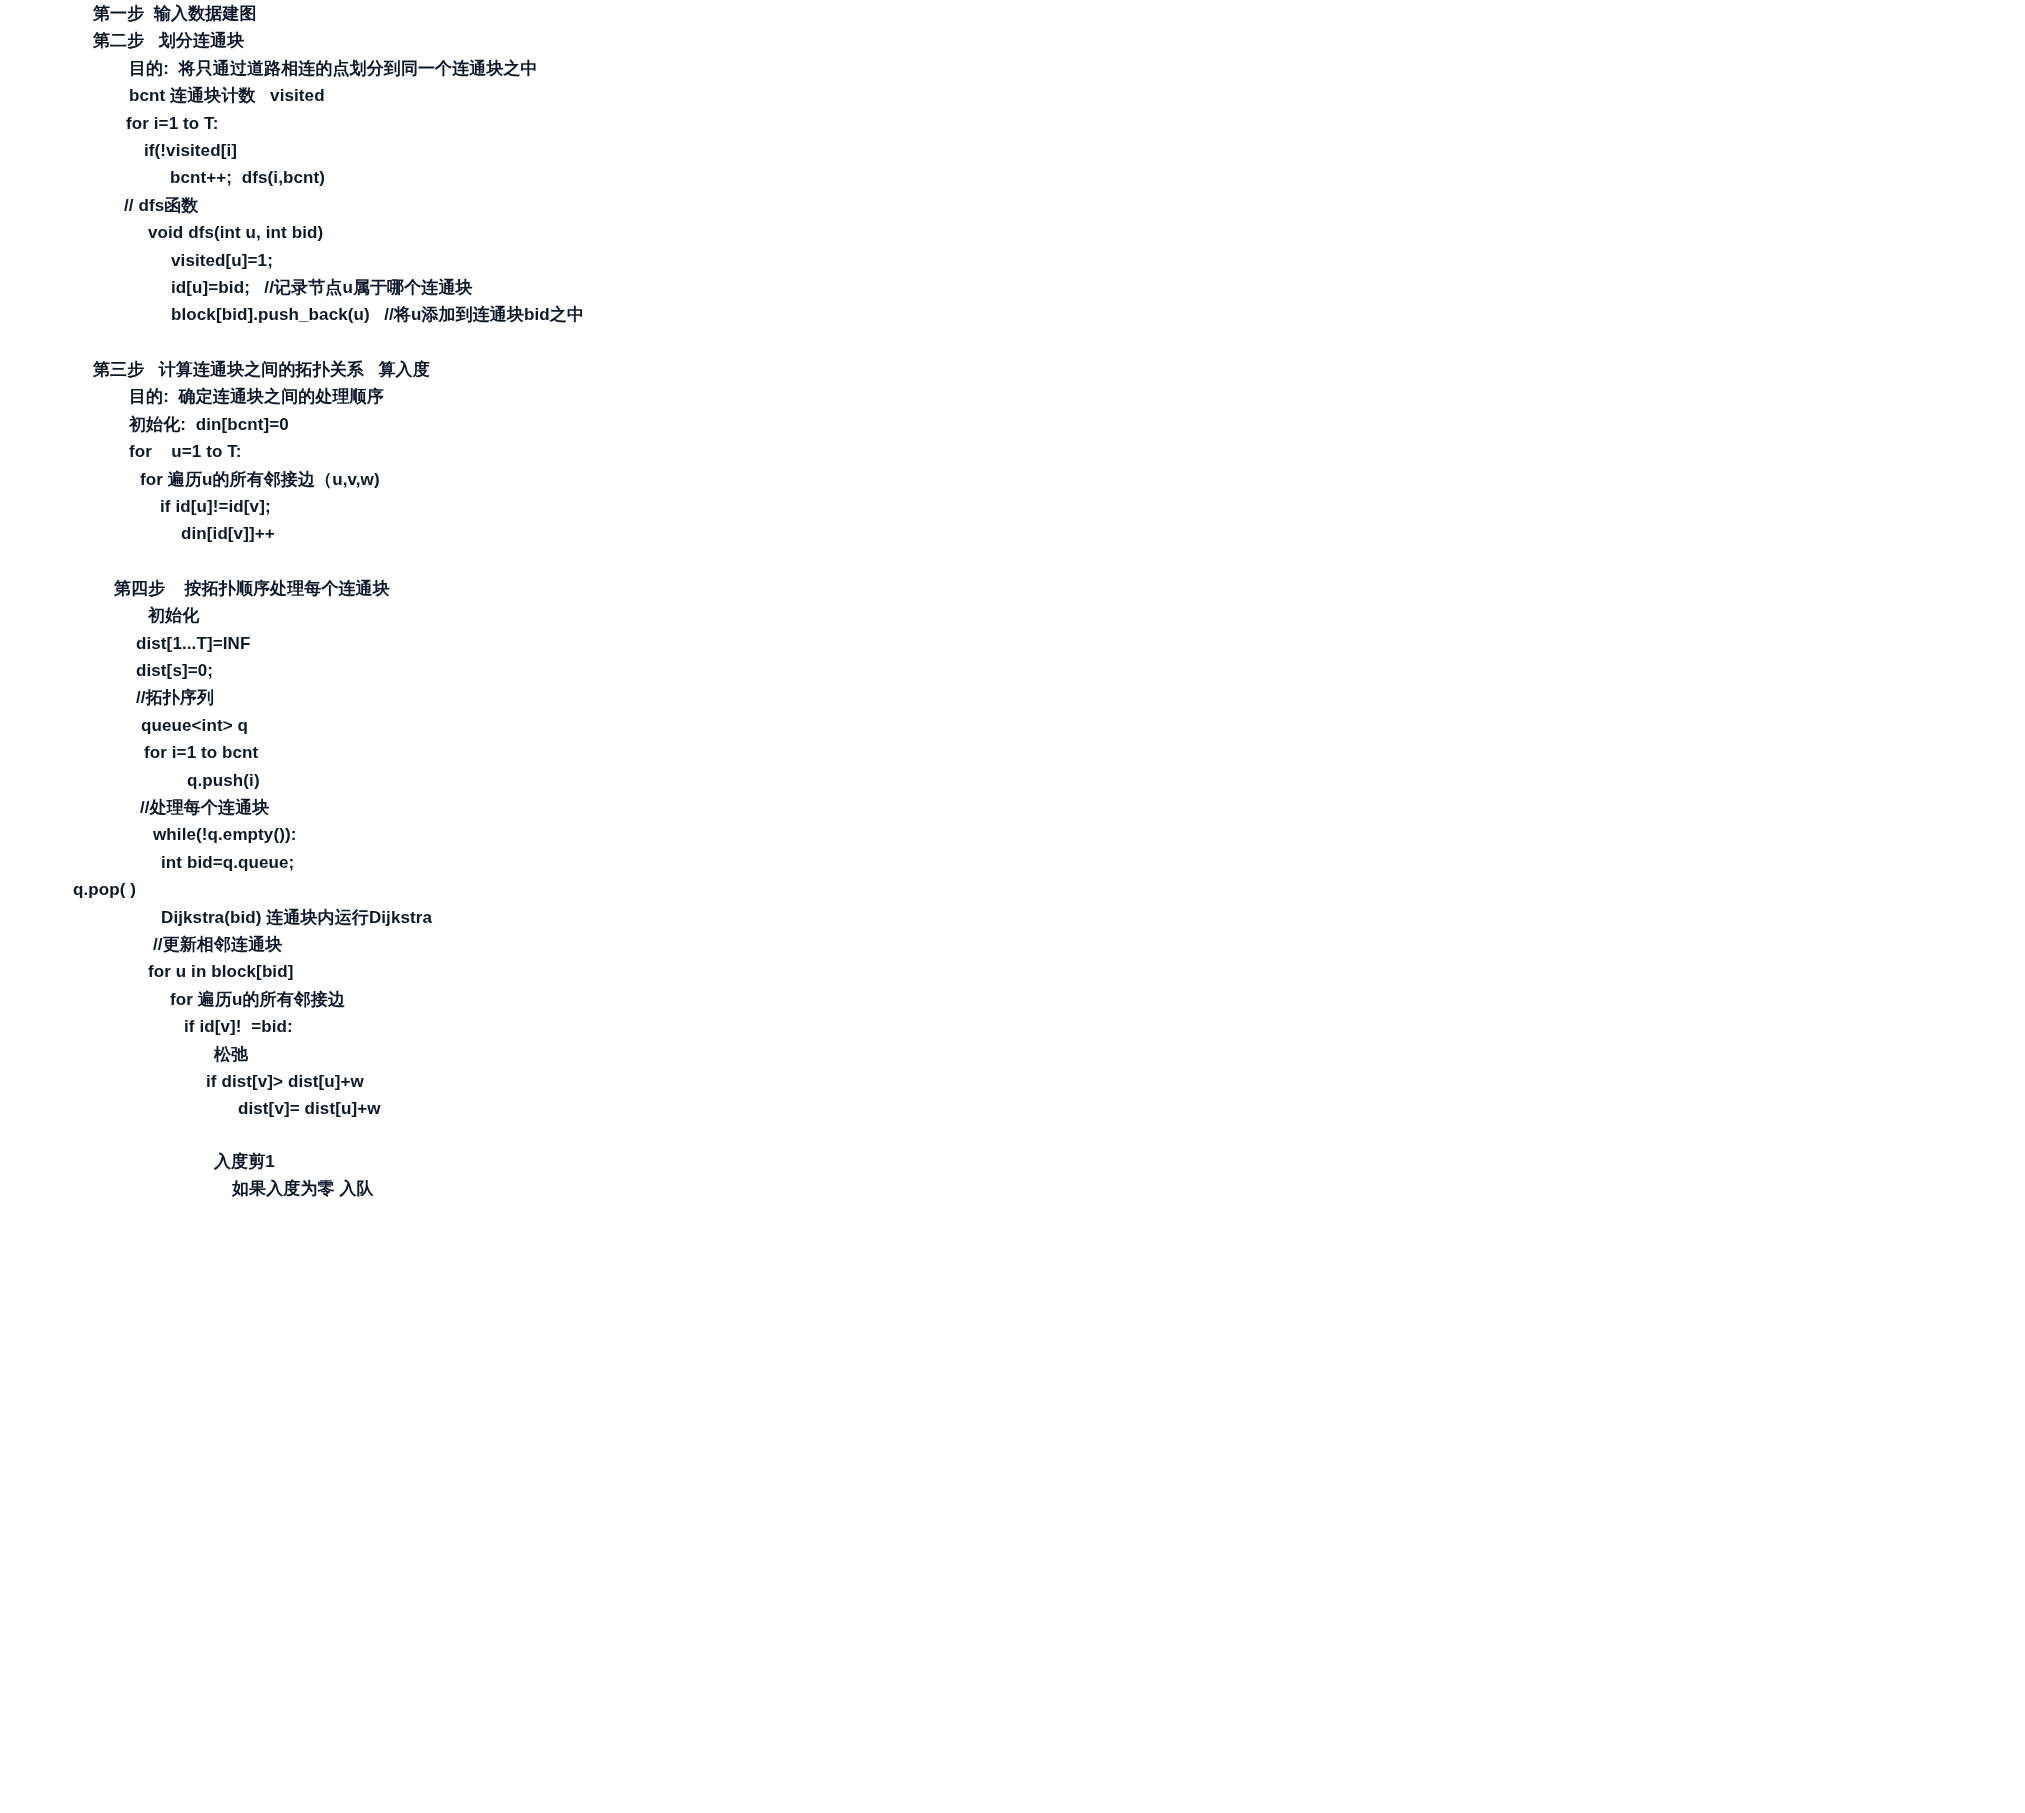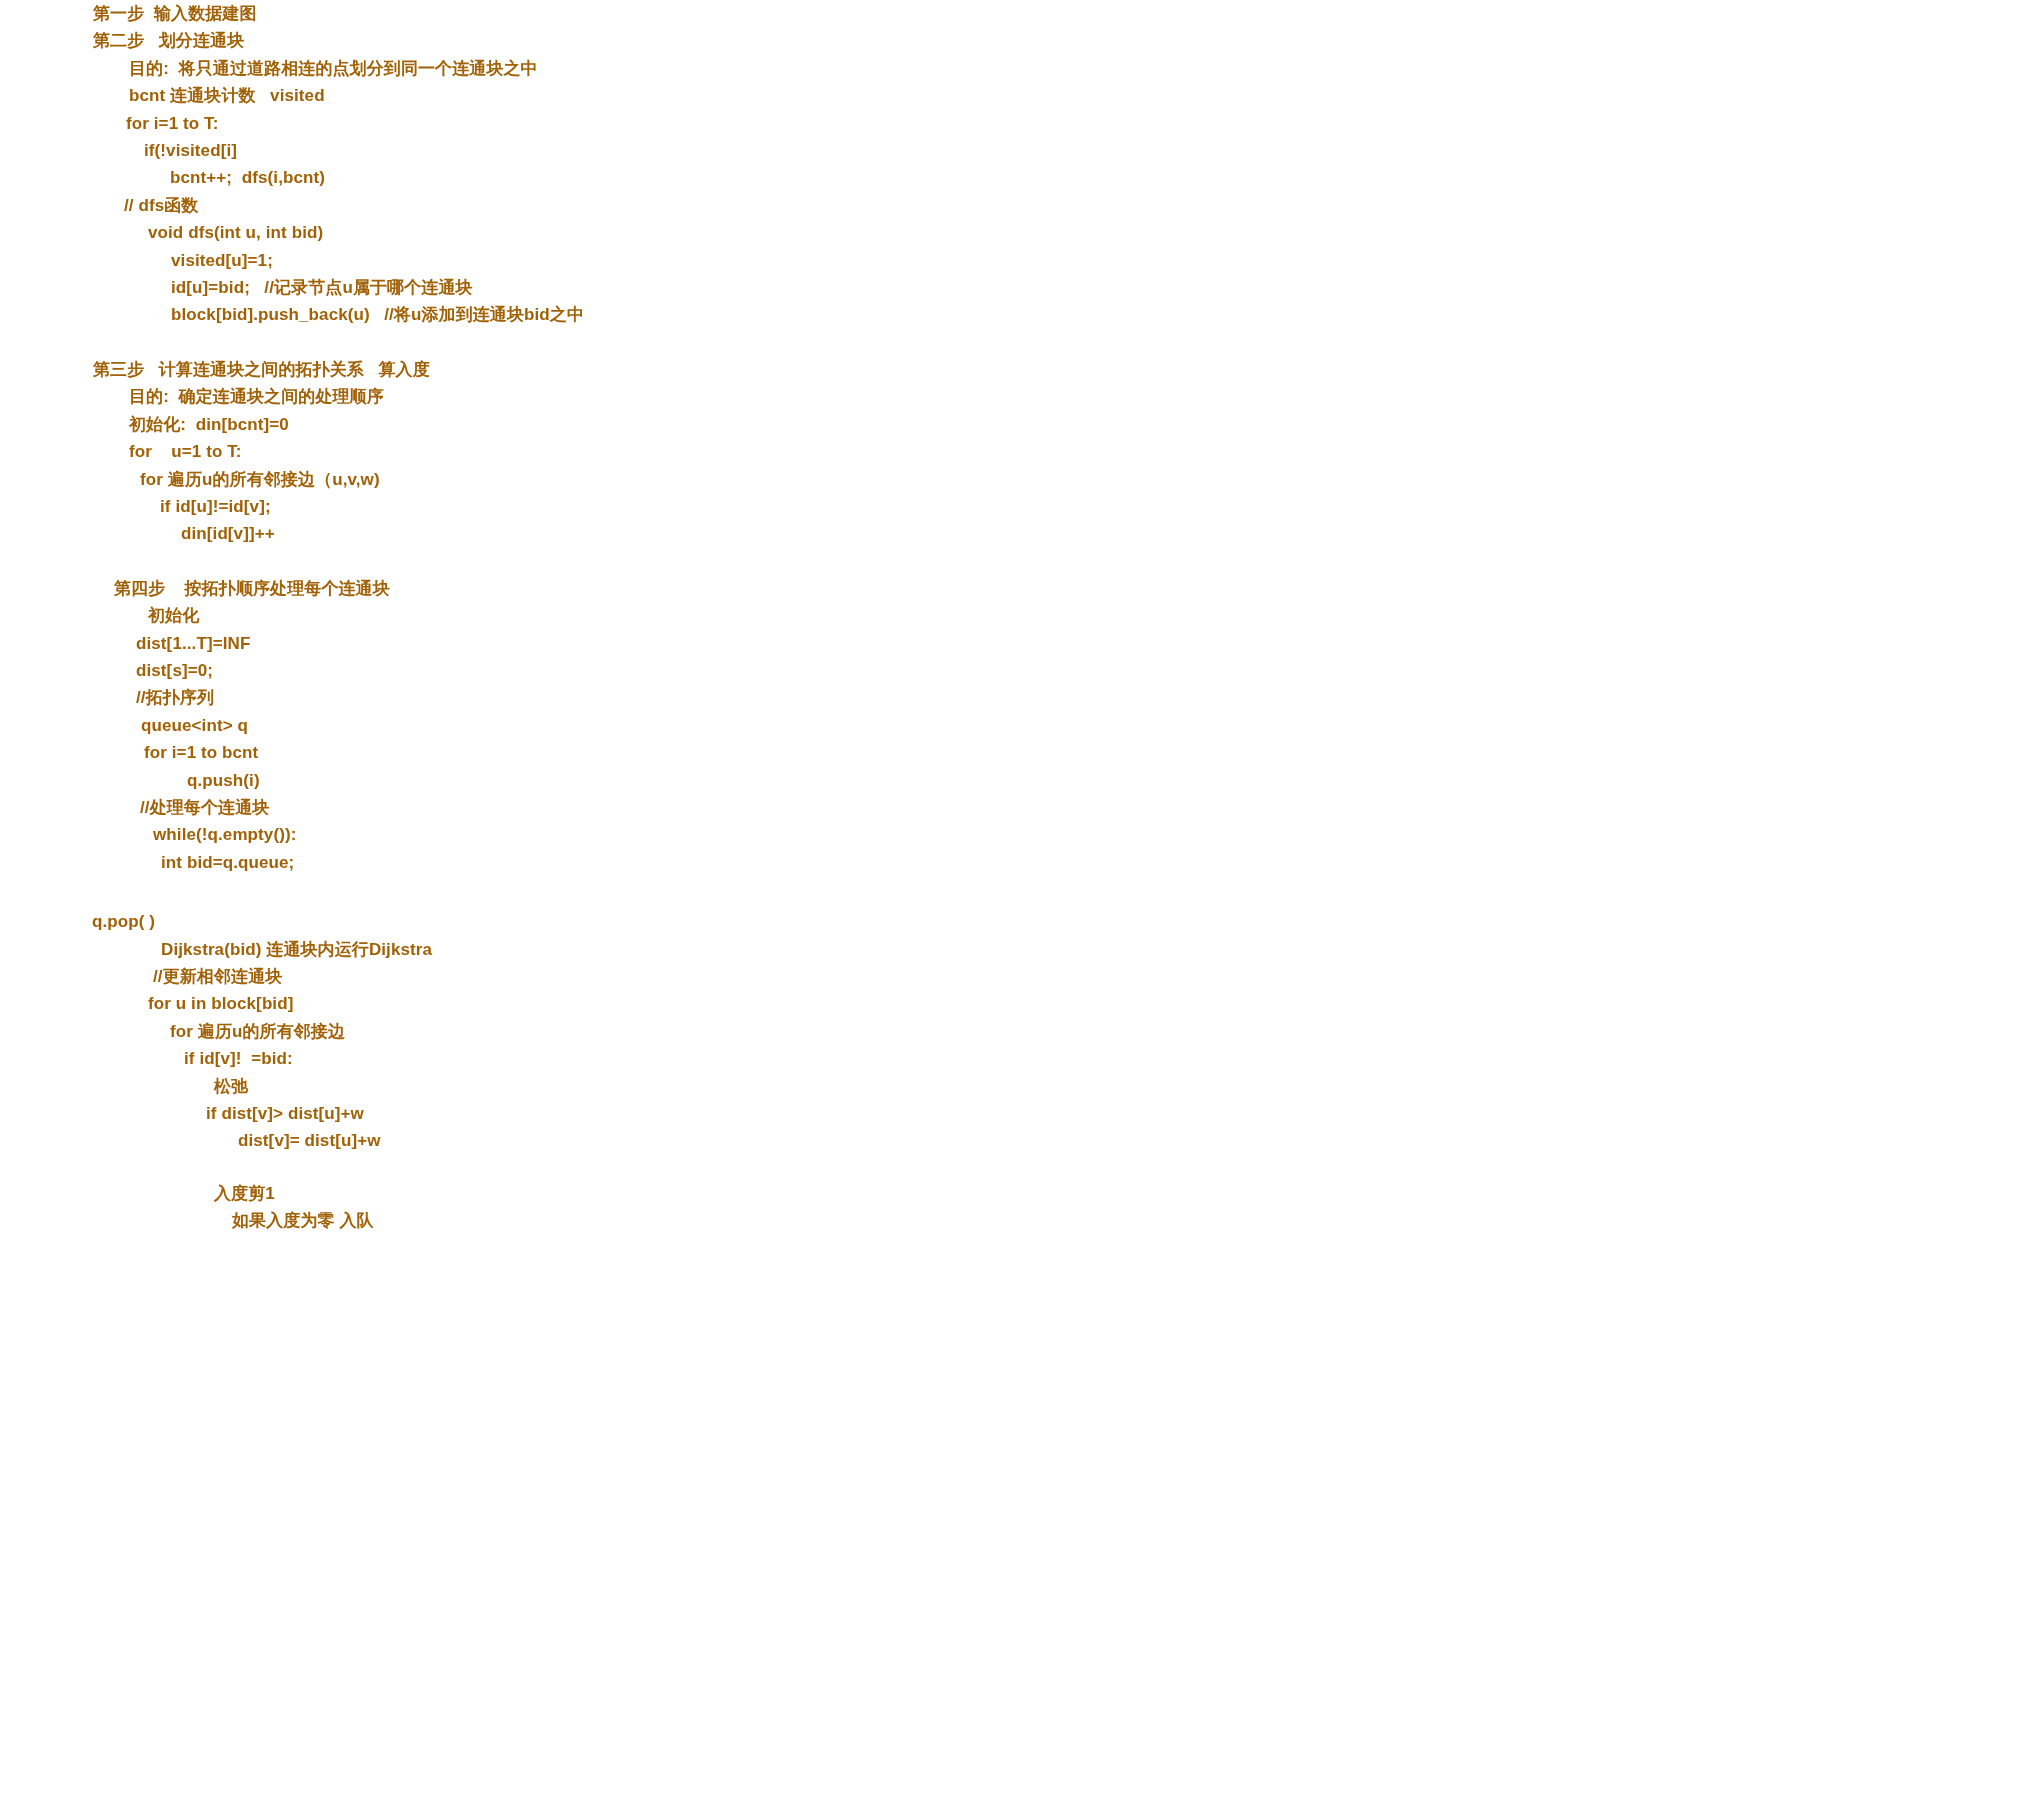--- a/index.html
+++ b/index.html
@@ -25,21 +25,21 @@
     position: absolute;
     left: 0;
     top: 0;
     width: 2025px;
   }
   .line {
     font-weight: bold;
     font-size: 17px;
     line-height: 27.4px;
     white-space: pre;
-    color: #a16207;
+    color: #0f172a;
     letter-spacing: 0.1px;
   }
   .spacer-s { height: 25px; }
   .spacer-m { height: 27px; }
 </style>
 </head>
 <body>
 
 <div id="doc">
   <div class="content" id="content">
@@ -75,21 +75,21 @@
         <div class="line" style="padding-left: 148px;">初始化</div>
         <div class="line" style="padding-left: 136px;">dist[1...T]=INF</div>
         <div class="line" style="padding-left: 136px;">dist[s]=0;</div>
         <div class="line" style="padding-left: 136px;">//拓扑序列</div>
         <div class="line" style="padding-left: 141px;">queue&lt;int&gt; q</div>
         <div class="line" style="padding-left: 144px;">for i=1 to bcnt</div>
         <div class="line" style="padding-left: 187px;">q.push(i)</div>
         <div class="line" style="padding-left: 140px;">//处理每个连通块</div>
         <div class="line" style="padding-left: 153px;">while(!q.empty()):</div>
         <div class="line" style="padding-left: 161px;">int bid=q.queue;</div>
-        <div class="line" style="padding-left: 92px; margin-top: 32px;">q.pop( )</div>
+        <div class="line" style="padding-left: 73px;">q.pop( )</div>
         <div class="line" style="padding-left: 161px;">Dijkstra(bid) 连通块内运行Dijkstra</div>
         <div class="line" style="padding-left: 153px;">//更新相邻连通块</div>
         <div class="line" style="padding-left: 148px;">for u in block[bid]</div>
         <div class="line" style="padding-left: 170px;">for 遍历u的所有邻接边</div>
         <div class="line" style="padding-left: 184px;">if id[v]!  =bid:</div>
         <div class="line" style="padding-left: 214px;">松弛</div>
         <div class="line" style="padding-left: 206px;">if dist[v]&gt; dist[u]+w</div>
         <div class="line" style="padding-left: 238px;">dist[v]= dist[u]+w</div>
       </div>
       <div class="spacer-s"></div>

